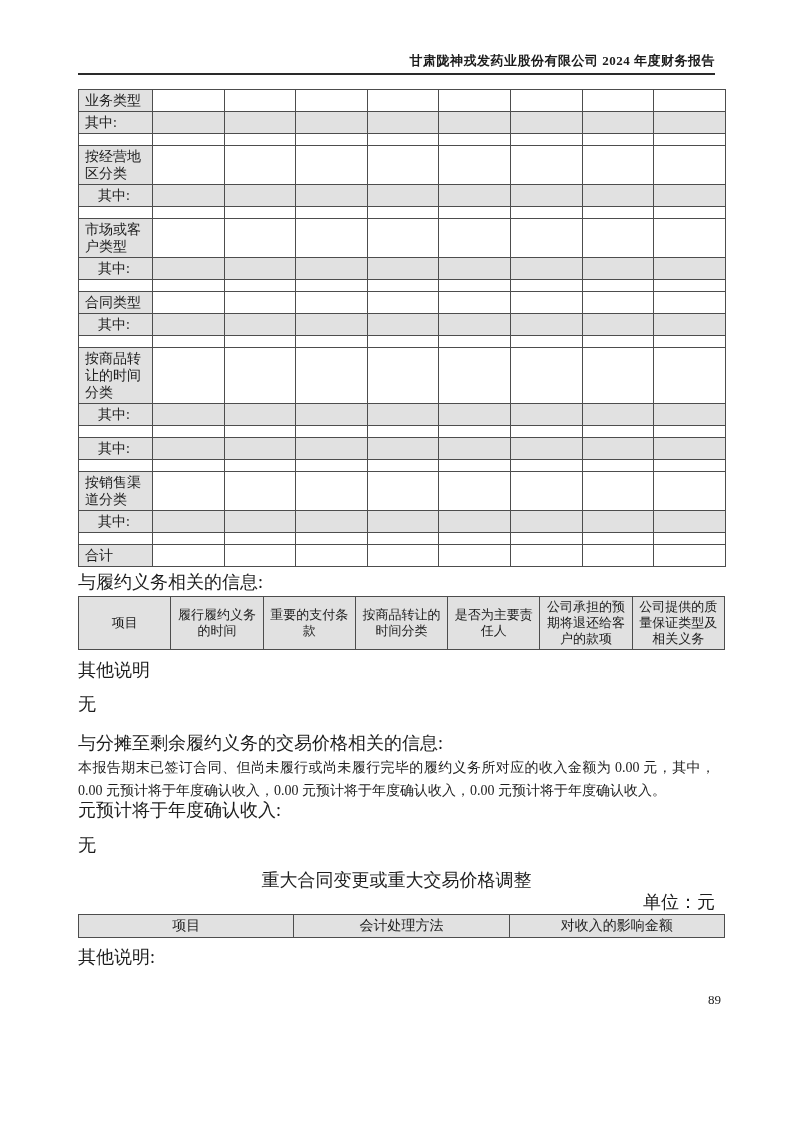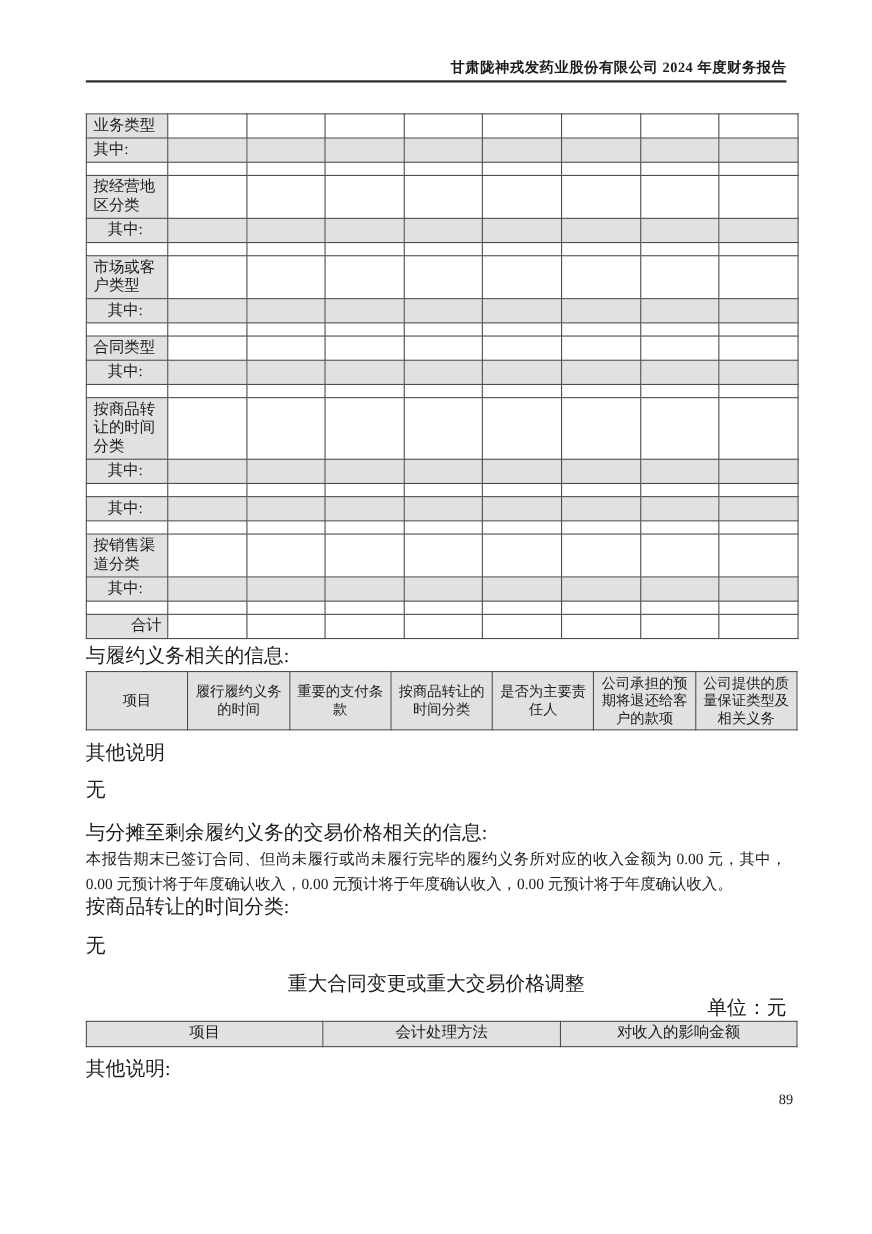--- a/index.html
+++ b/index.html
@@ -32,33 +32,33 @@
     table-layout: fixed;
     width: 647px;
   }
   td, th {
     border: 1px solid #4d4d4d;
     font-size: 14px;
     vertical-align: middle;
     overflow: hidden;
   }
   
-  .revenue-table { margin-top: 28px; padding-left: 20px; }
+  .revenue-table { margin-top: 14px; padding-left: 20px; }
   .revenue-table td {
     padding: 2px 5px 2px 6px;
     line-height: 17px;
     background: #ffffff;
   }
   .revenue-table tr.category td.label-cell,
   .revenue-table tr.total td.label-cell { background: #e1e1e1; }
   .revenue-table tr.qizhong td { background: #e1e1e1; height: 18px; }
   .revenue-table tr.qizhong.indent td.label-cell { padding-left: 19px; }
   .revenue-table tr.empty td { height: 12px; }
   .revenue-table tr.category td { height: 17px; }
-  .revenue-table tr.total td { height: 19px; text-align: right; }
+  .revenue-table tr.total td { height: 19px; }
   
   .txt {
     font-size: 18px;
     line-height: 15px;
   }
   .sec-obligation-title { margin-top: 8px; }
   .obligation-table { margin-top: 6px; }
   .obligation-table th {
     background: #e1e1e1;
     font-weight: normal;
@@ -366,21 +366,21 @@
         <th>公司承担的预期将退还给客户的款项</th>
         <th>公司提供的质量保证类型及相关义务</th>
       </tr>
     </tbody>
   </table>
 
   <div class="txt sec-other-note">其他说明</div>
   <div class="txt sec-none-1">无</div>
   <div class="txt sec-remaining-title">与分摊至剩余履约义务的交易价格相关的信息:</div>
   <div class="paragraph">本报告期末已签订合同、但尚未履行或尚未履行完毕的履约义务所对应的收入金额为 0.00 元，其中，0.00 元预计将于年度确认收入，0.00 元预计将于年度确认收入，0.00 元预计将于年度确认收入。</div>
-  <div class="txt sec-variable-title">按商品转让的时间分类:</div>
+  <div class="txt sec-variable-title">元预计将于年度确认收入:</div>
   <div class="txt sec-none-2">无</div>
   <div class="txt sec-major-title">重大合同变更或重大交易价格调整</div>
   <div class="txt unit-label">单位：元</div>
 
   <table class="adjustment-table">
     <tbody>
       <tr>
         <th>项目</th>
         <th>会计处理方法</th>
         <th>对收入的影响金额</th>

